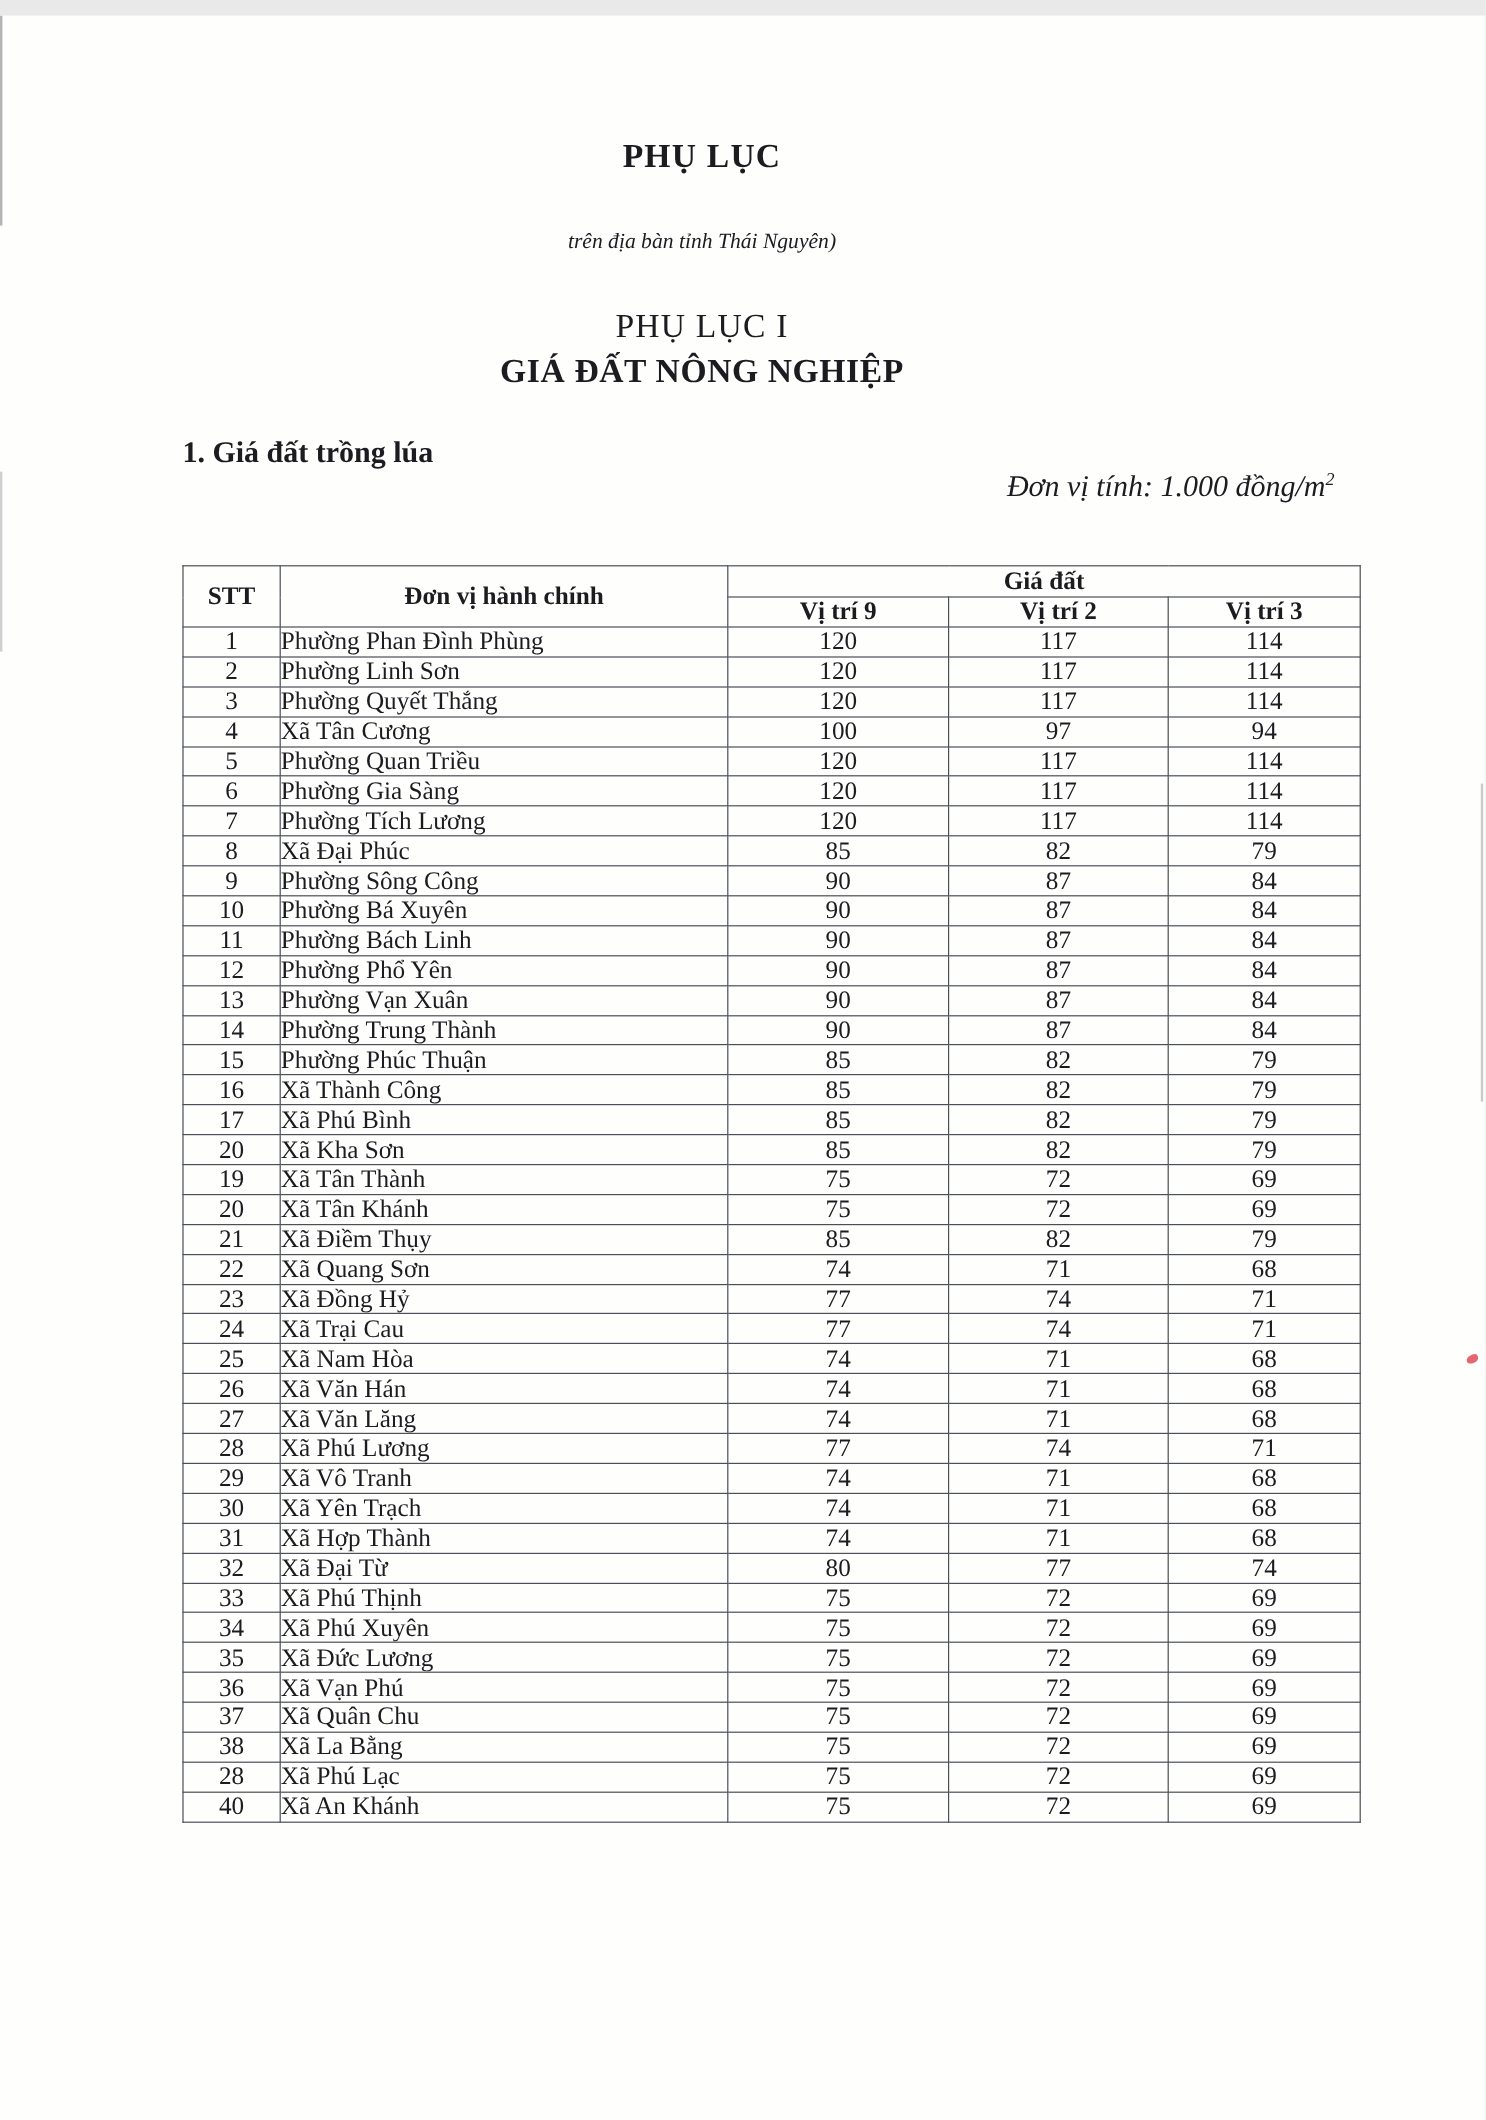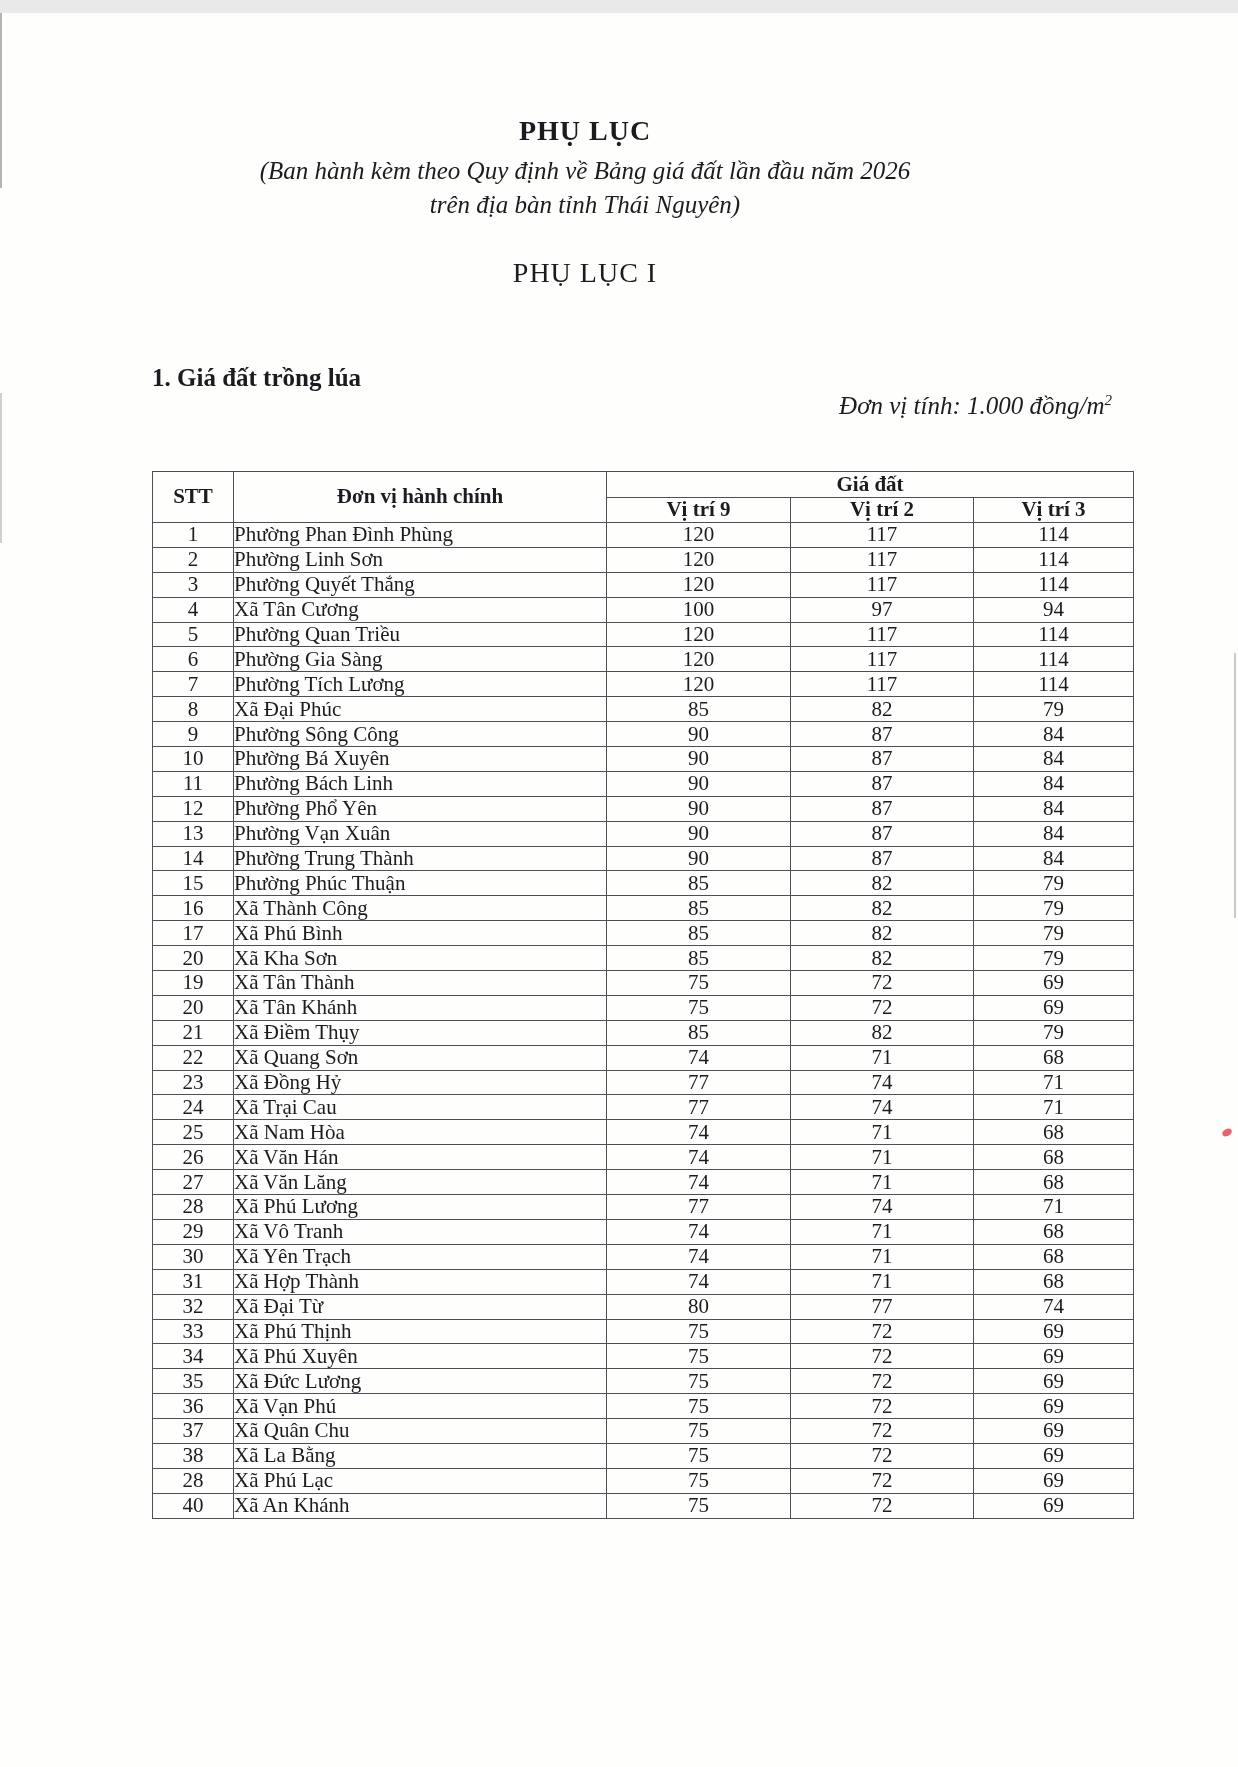--- a/index.html
+++ b/index.html
@@ -9,21 +9,21 @@
     margin:13px auto;
     background:#fefefd;
     overflow:hidden;
     font-family:"Liberation Serif", serif;
     color:#1b1b20;
   }
   
   .center-band { position:absolute; left:0; width:1170px; text-align:center; }
   .doc-title      { top:102px; font-size:28px; font-weight:bold; letter-spacing:1px; }
   .doc-sub-1      { top:144px; font-size:25px; font-style:italic; }
-  .doc-sub-2      { top:178px; font-size:25px; font-style:italic; }
+  .doc-sub-2      { top:178px; font-size:18px; font-style:italic; }
   .appendix-title { top:244px; font-size:28px; font-weight:normal; letter-spacing:1px; }
   .appendix-sub   { top:281px; font-size:28px; font-weight:bold; letter-spacing:0.5px; }
   .section-heading {
     position:absolute; left:152px; top:351px;
     font-size:25px; font-weight:bold;
   }
   .unit-note {
     position:absolute; right:126px; top:379px;
     font-size:25px; font-style:italic;
   }
@@ -77,26 +77,26 @@
     width:2px; height:265px; background:#c9cacd;
   }
 </style>
 </head>
 <body>
 
 <div class="page">
 
   <div class="center-band doc-title">PHỤ LỤC</div>
 
-  <div class="center-band doc-sub-1">(Ban hành kèm theo Quy định về Bảng giá đất lần đầu năm 2026</div>
 
   <div class="center-band doc-sub-2">trên địa bàn tỉnh Thái Nguyên)</div>
 
   <div class="center-band appendix-title">PHỤ LỤC I</div>
 
+  <div class="center-band appendix-sub">GIÁ ĐẤT NÔNG NGHIỆP</div>
 
   <div class="section-heading">1. Giá đất trồng lúa</div>
 
   <div class="unit-note"><span>Đơn vị tính: 1.000 đồng/m</span><sup>2</sup></div>
 
   <table class="price-table">
     <colgroup>
       <col style="width:81px">
       <col style="width:373px">
       <col style="width:184px">

